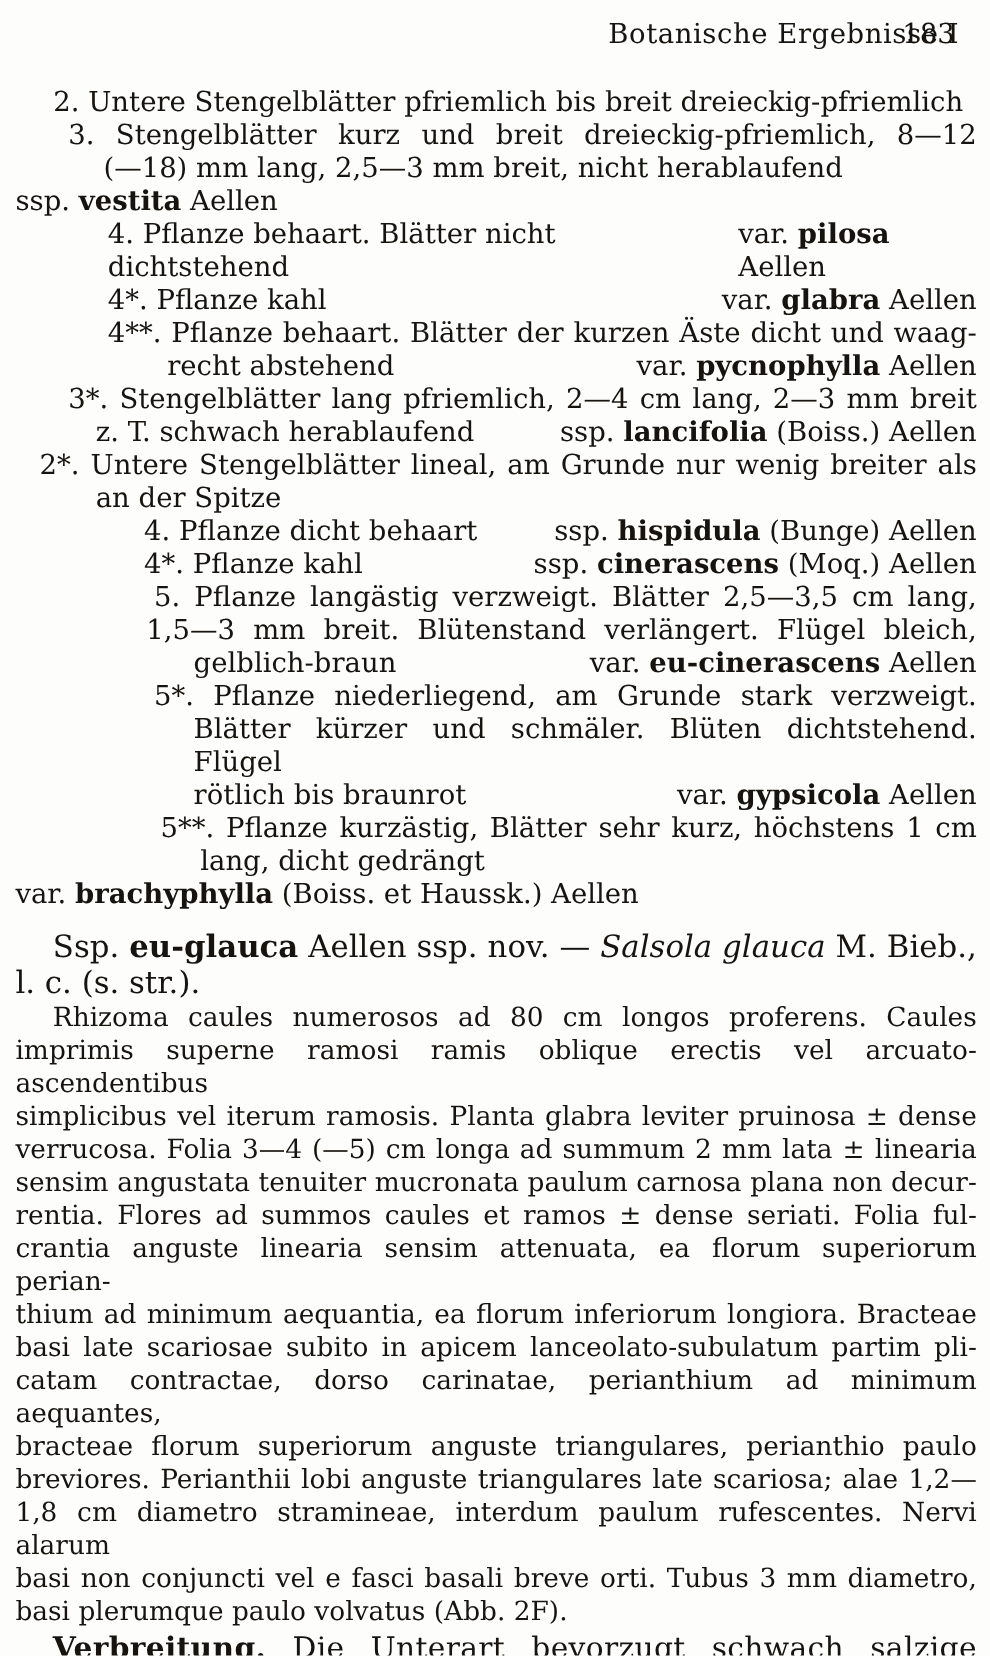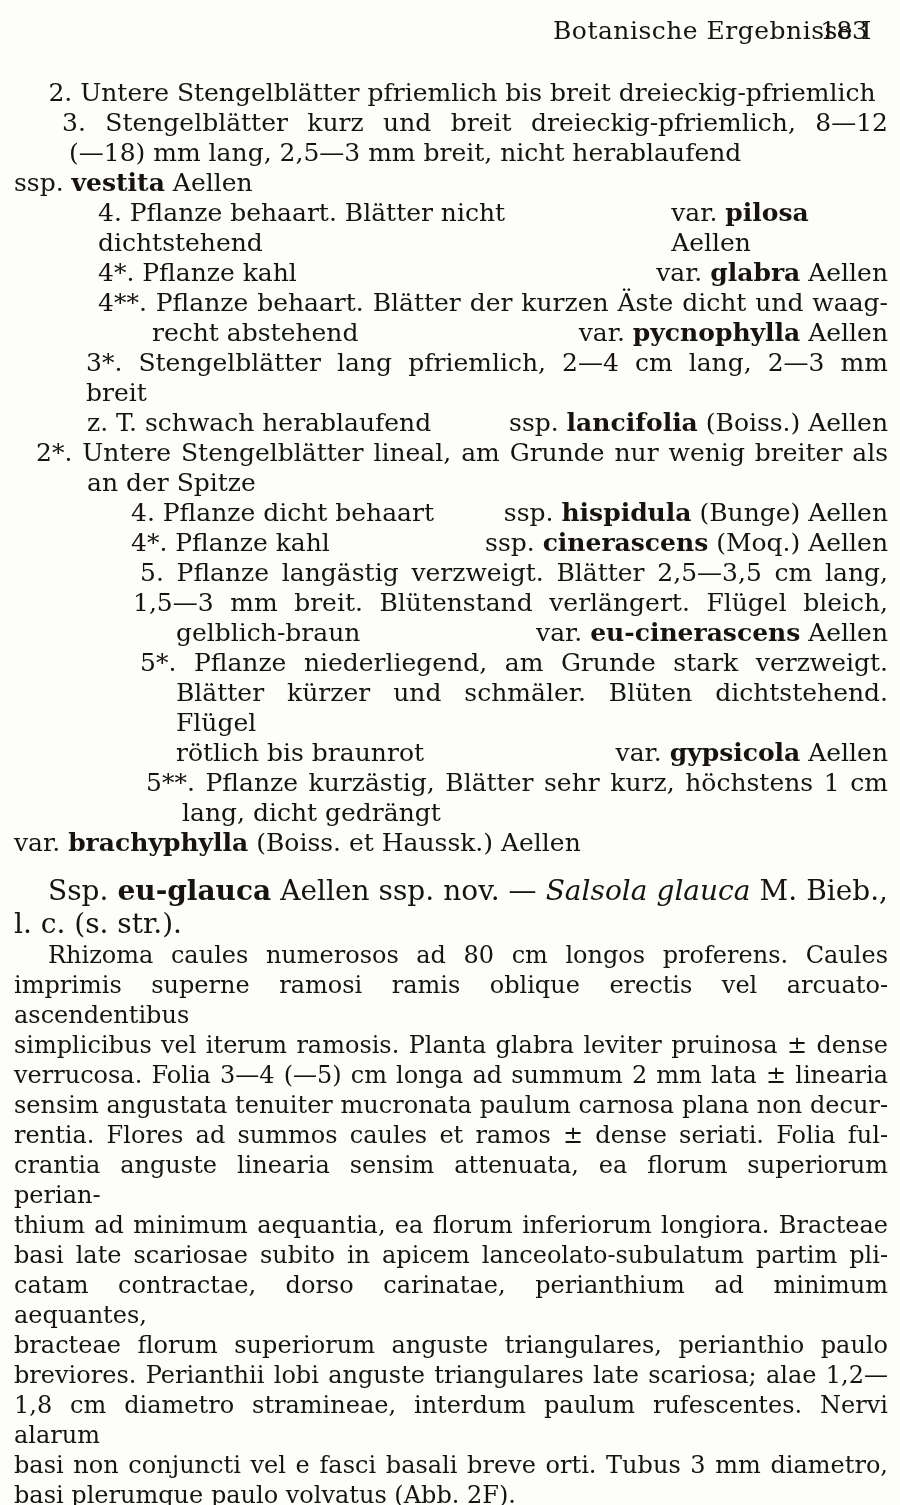--- a/index.html
+++ b/index.html
@@ -38,36 +38,36 @@
 
 <div class="page">
   <div class="header">
     <span class="htitle">Botanische Ergebnisse I</span>
     <span class="hnum">183</span>
   </div>
   <div id="text-blocks">
       <div class="block key">
         <div class="line left" style="margin-left: 22px; text-align: center;"><span class="">2. Untere Stengelblätter pfriemlich bis breit dreieckig-pfriemlich</span></div>
         <div class="line justify" style="margin-left: 48px;"><span class="">3. Stengelblätter kurz und breit dreieckig-pfriemlich, 8—12</span></div>
-        <div class="line left" style="margin-left: 55px;"><span class="">(—18) mm lang, 2,5—3 mm breit, nicht herablaufend</span></div>
+        <div class="line left" style="margin-left: 80px;"><span class="">(—18) mm lang, 2,5—3 mm breit, nicht herablaufend</span></div>
         <div class="line right"><span class="">ssp. </span><span class="b">vestita</span><span class=""> Aellen</span></div>
         <div class="line split" style="margin-left: 84px; gap: 15px;">
           <span class="lpart"><span class="">4. Pflanze behaart. Blätter nicht dichtstehend</span></span>
           <span class="rpart"><span class="">var. </span><span class="b">pilosa</span><span class=""> Aellen</span></span>
         </div>
         <div class="line split" style="margin-left: 84px;">
           <span class="lpart"><span class="">4*. Pflanze kahl</span></span>
           <span class="rpart"><span class="">var. </span><span class="b">glabra</span><span class=""> Aellen</span></span>
         </div>
         <div class="line justify" style="margin-left: 84px;"><span class="">4**. Pflanze behaart. Blätter der kurzen Äste dicht und waag-</span></div>
         <div class="line split" style="margin-left: 138px;">
           <span class="lpart"><span class="">recht abstehend</span></span>
           <span class="rpart"><span class="">var. </span><span class="b">pycnophylla</span><span class=""> Aellen</span></span>
         </div>
-        <div class="line justify" style="margin-left: 72px;"><span class="">3*. Stengelblätter lang pfriemlich, 2—4 cm lang, 2—3 mm breit</span></div>
+        <div class="line justify" style="margin-left: 48px;"><span class="">3*. Stengelblätter lang pfriemlich, 2—4 cm lang, 2—3 mm breit</span></div>
         <div class="line split" style="margin-left: 73px;">
           <span class="lpart"><span class="">z. T. schwach herablaufend</span></span>
           <span class="rpart"><span class="">ssp. </span><span class="b">lancifolia</span><span class=""> (Boiss.) Aellen</span></span>
         </div>
         <div class="line justify" style="margin-left: 22px;"><span class="">2*. Untere Stengelblätter lineal, am Grunde nur wenig breiter als</span></div>
         <div class="line left" style="margin-left: 73px;"><span class="">an der Spitze</span></div>
         <div class="line split" style="margin-left: 117px; gap: 17px;">
           <span class="lpart"><span class="">4. Pflanze dicht behaart</span></span>
           <span class="rpart"><span class="">ssp. </span><span class="b">hispidula</span><span class=""> (Bunge) Aellen</span></span>
         </div>

